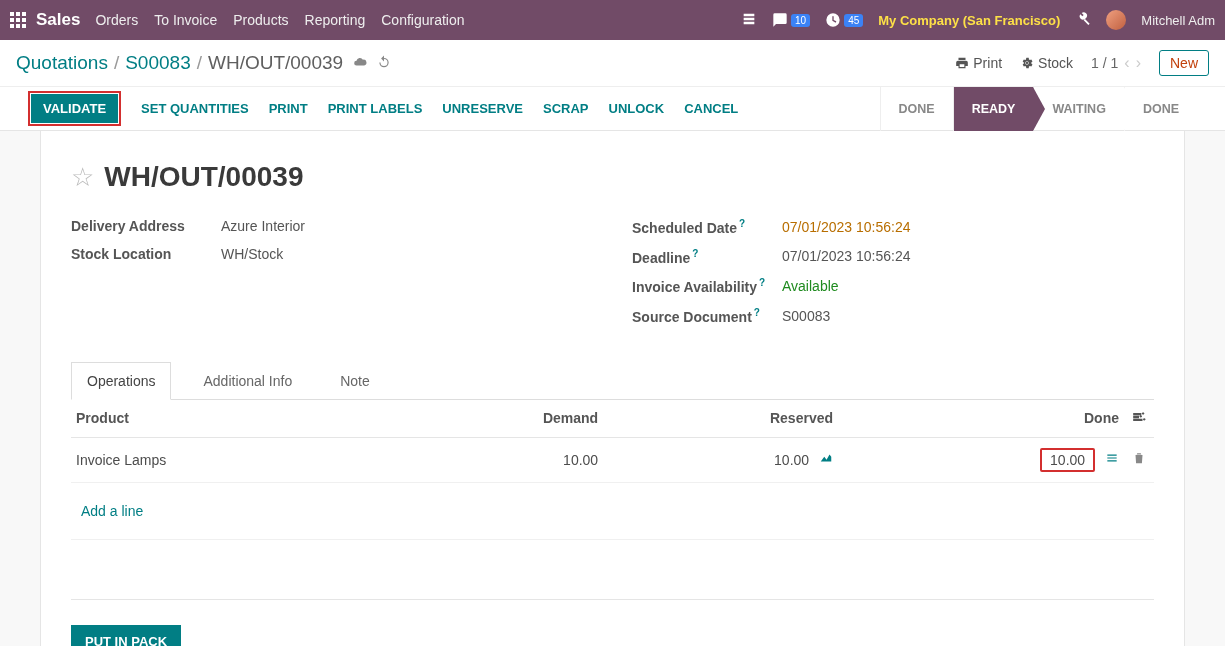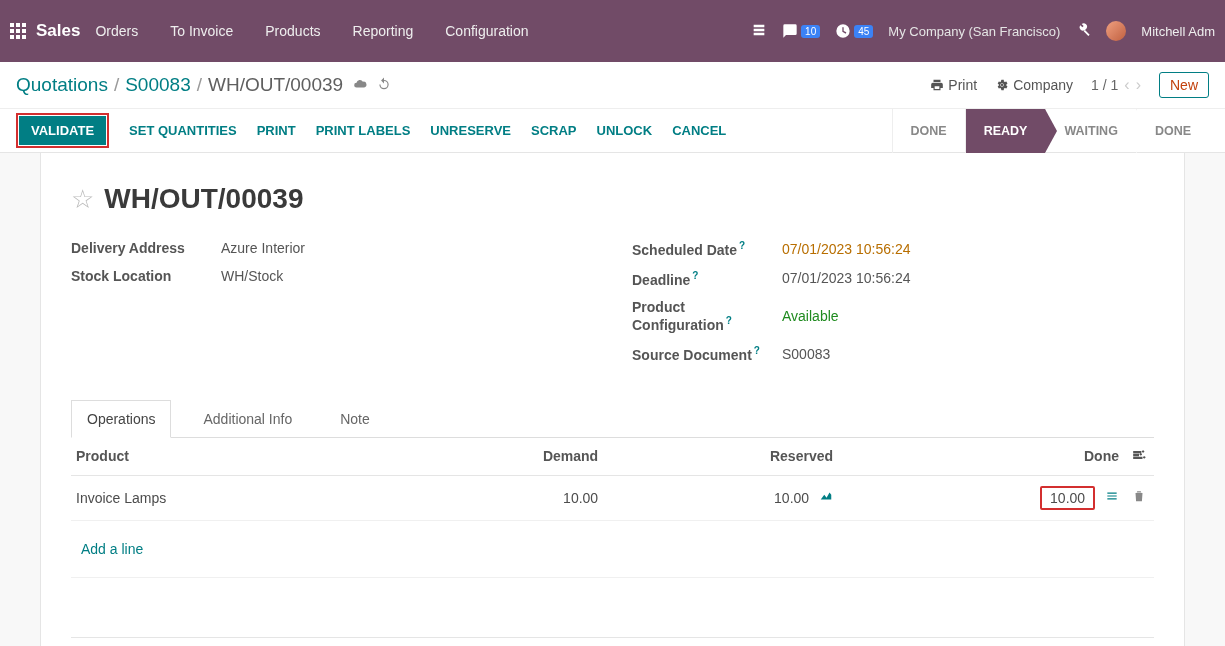--- a/index.html
+++ b/index.html
@@ -1,45 +1,45 @@
 <!DOCTYPE html>
 <html><head>
 <meta charset="utf-8">
 <style>
 * { margin: 0; padding: 0; box-sizing: border-box; font-family: "Helvetica Neue", Arial, sans-serif; }
 body { background: #f8f8f8; font-size: 13px; color: #4c4c4c; }
 
 
-.topbar { background: #714B67; height: 62px; display: flex; align-items: center; color: #fff; padding: 0 10px; }
+.topbar { background: #714B67; height: 40px; display: flex; align-items: center; color: #fff; padding: 0 10px; }
 .apps-icon { display: grid; grid-template-columns: repeat(3,4px); grid-template-rows: repeat(3,4px); gap: 2px; margin-right: 10px; cursor: pointer; }
 .apps-icon span { background: #fff; width: 4px; height: 4px; }
 .brand { font-weight: 600; font-size: 17px; margin-right: 15px; }
-.nav-items { display: flex; gap: 32px; flex: 1; }
+.nav-items { display: flex; gap: 16px; flex: 1; }
 .nav-item { color: #eee; font-size: 14px; cursor: pointer; }
 .topbar-right { display: flex; align-items: center; gap: 15px; }
 .badge-item { position: relative; display: flex; align-items: center; gap: 3px; cursor: pointer; }
 .badge { background: #3b82f6; color: #fff; font-size: 10px; padding: 1px 4px; border-radius: 3px; }
-.company { font-size: 13px; color: #e5e5e5; }
+.company { font-size: 13px; color: #fde047; font-weight: bold; }
 .avatar { width: 20px; height: 20px; border-radius: 50%; background: linear-gradient(135deg,#f0a080,#c06040); }
 
 
 .breadcrumb-row { background: #fff; display: flex; align-items: center; justify-content: space-between; padding: 10px 16px; border-bottom: 1px solid #eee; }
 .breadcrumbs { font-size: 19px; color: #666; display: flex; align-items: center; gap: 6px; }
 .breadcrumbs .link { color: #017e84; cursor: pointer; }
 .breadcrumbs .sep { color: #999; }
 .breadcrumbs .current { color: #5f5f5f; }
 .bc-icon { color: #888; font-size: 15px; margin-left: 4px; cursor: pointer; }
 .br-actions { display: flex; align-items: center; gap: 18px; color: #555; font-size: 14px; }
 .br-actions .act { cursor: pointer; display: flex; align-items: center; gap: 4px; }
 .pager { display: flex; align-items: center; gap: 6px; color: #666; }
 .pager .arrow { color: #ccc; font-size: 16px; cursor: pointer; }
 .new-btn { border: 1px solid #017e84; color: #c2410c; padding: 4px 10px; border-radius: 3px; cursor: pointer; }
 
 
-.actionbar { background: #fff; display: flex; align-items: center; border-bottom: 1px solid #e5e5e5; padding: 0 16px; height: 44px; }
+.actionbar { background: #fff; display: flex; align-items: center; border-bottom: 1px solid #e5e5e5; padding: 0 28px; height: 44px; }
 .actionbar .left { display: flex; align-items: center; gap: 20px; }
 .btn-validate { background: #017e84; color: #fff; border: none; padding: 7px 12px; font-weight: 700; font-size: 13px; cursor: pointer; }
 .validate-wrap { border: 2px solid #d32f2f; padding: 1px; display: inline-block; }
 .action-link { color: #017e84; font-weight: 600; font-size: 13px; cursor: pointer; }
 .statusbar { margin-left: auto; display: flex; align-items: center; }
 .status-step { position: relative; padding: 0 18px; height: 44px; display:flex; align-items:center; color: #888; font-size: 12.5px; font-weight: 600; border-left: 1px solid #eee; }
 .status-step.active { background: #714B67; color: #fff; }
 .status-step.active::after { content:""; position:absolute; right:-12px; top:0; border-top:22px solid transparent; border-bottom:22px solid transparent; border-left:12px solid #714B67; z-index:2; }
 .status-step.before-active::after { content:""; position:absolute; right:-12px; top:0; border-top:22px solid transparent; border-bottom:22px solid transparent; border-left:12px solid #fff; z-index:1; }
 
@@ -149,21 +149,21 @@
       <svg class="icon-sm" viewBox="0 0 24 24">
           <path d="M19 8H5a3 3 0 00-3 3v6h4v4h12v-4h4v-6a3 3 0 00-3-3zM8 19v-5h8v5zM18 3H6v4h12z"></path>
         </svg>
       <span>Print</span>
     </span>
     <span class="act">
       <svg class="icon-sm" viewBox="0 0 24 24">
           <path d="M12 8a2 2 0 100-4 2 2 0 000 4zm0 2a2 2 0 100 4 2 2 0 000-4zm0 6a2 2 0 100 4 2 2 0 000-4z" transform="translate(0 0)"></path>
           <path d="M19.4 13a7.5 7.5 0 000-2l2-1.6-2-3.4-2.4 1a7.4 7.4 0 00-1.7-1L15 3h-4l-.3 2.9a7.4 7.4 0 00-1.7 1l-2.4-1-2 3.4L6.6 11a7.5 7.5 0 000 2l-2 1.6 2 3.4 2.4-1a7.4 7.4 0 001.7 1L11 21h4l.3-2.9a7.4 7.4 0 001.7-1l2.4 1 2-3.4zM12 15a3 3 0 110-6 3 3 0 010 6z"></path>
         </svg>
-      <span>Company</span>
+      <span>Stock</span>
     </span>
     <span class="pager">
       <span>1 / 1</span>
       <span class="arrow">‹</span>
       <span class="arrow">›</span>
     </span>
     <span class="new-btn">New</span>
   </div>
 </div>
 
@@ -208,21 +208,21 @@
     <div class="field-col">
       <div class="field-row">
         <span class="field-label"><span>Scheduled Date</span><span class="q">?</span></span>
         <span class="field-value val-orange">07/01/2023 10:56:24</span>
       </div>
       <div class="field-row">
         <span class="field-label"><span>Deadline</span><span class="q">?</span></span>
         <span class="field-value">07/01/2023 10:56:24</span>
       </div>
       <div class="field-row">
-        <span class="field-label"><span>Product Configuration</span><span class="q">?</span></span>
+        <span class="field-label"><span>Invoice Availability</span><span class="q">?</span></span>
         <span class="field-value val-green">Available</span>
       </div>
       <div class="field-row">
         <span class="field-label"><span>Source Document</span><span class="q">?</span></span>
         <span class="field-value">S00083</span>
       </div>
     </div>
   </div>
 
   <div class="tabs">

